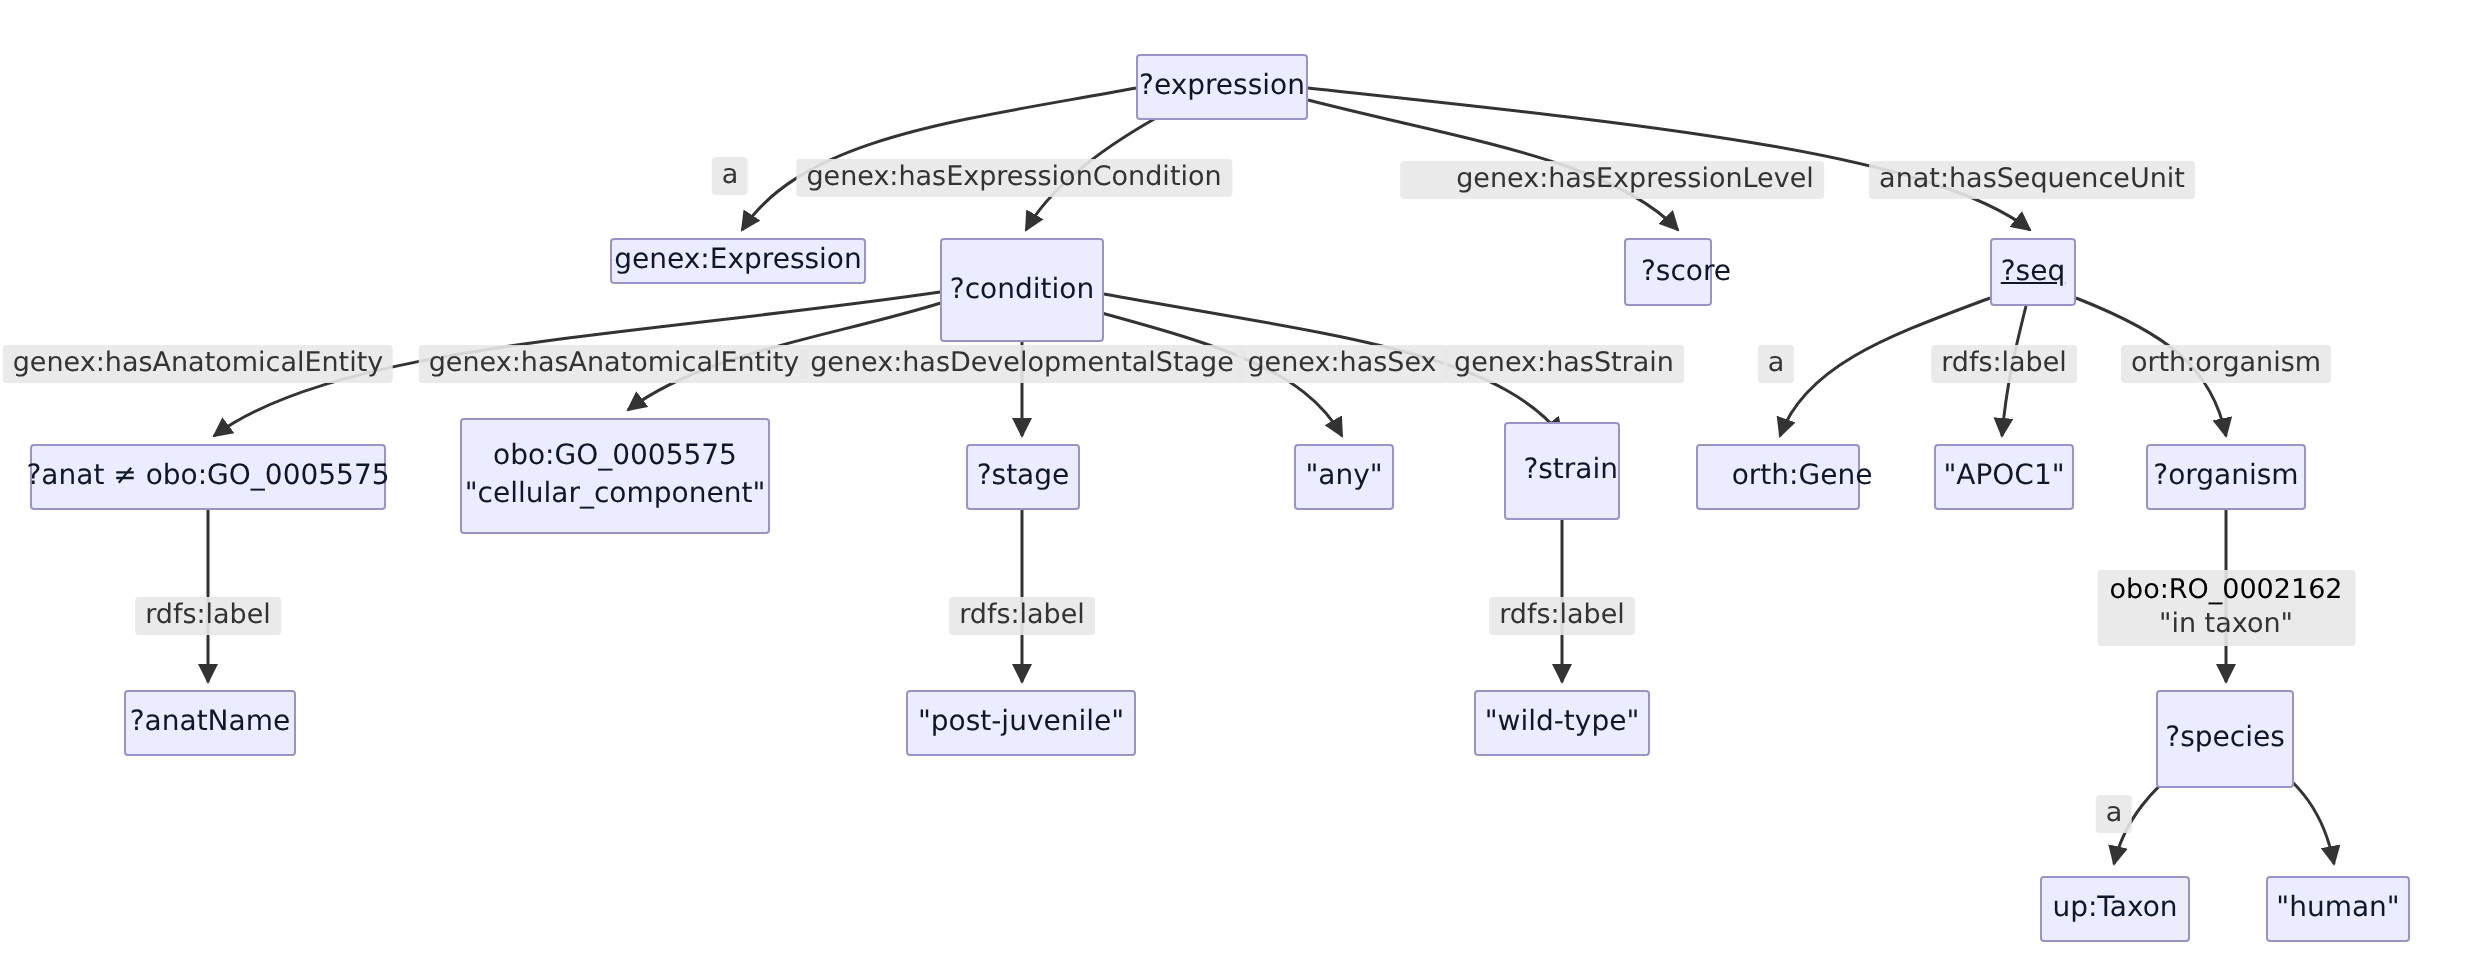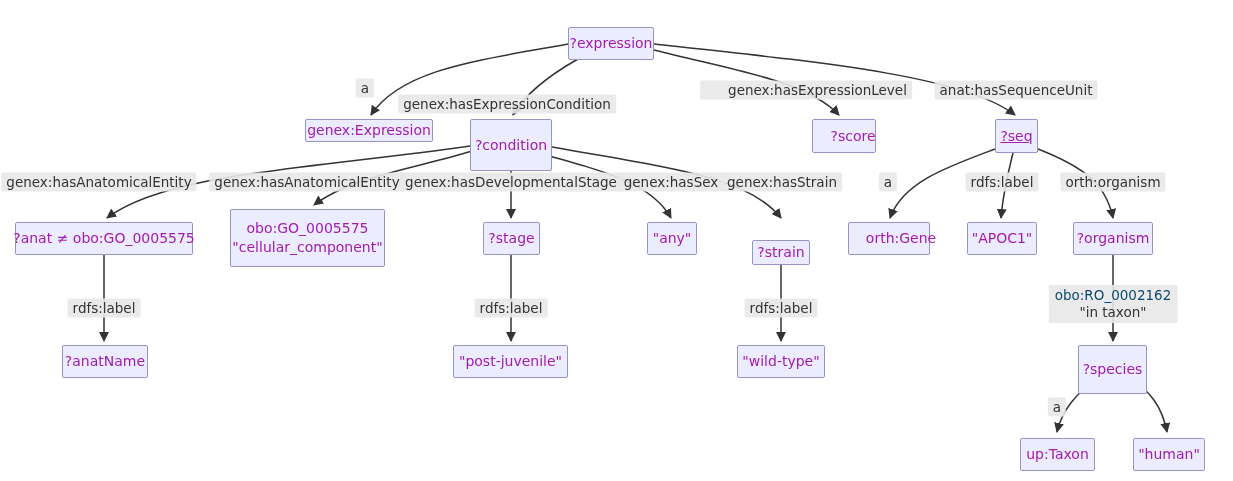--- a/index.html
+++ b/index.html
@@ -3,29 +3,29 @@
 <meta charset="utf-8">
 <style>
   html,body{margin:0;padding:0;background:#ffffff;}
   body{font-family:"DejaVu Sans","Liberation Sans",sans-serif;color:#333333;}
   .canvas{position:relative;width:1233px;height:481px;background:#ffffff;overflow:hidden;}
   .edges-layer{position:absolute;left:0;top:0;z-index:1;}
   .node{
     position:absolute;z-index:3;box-sizing:border-box;
     background:#ECECFF;border:1px solid #9A93C8;border-radius:2px;
     display:flex;flex-direction:column;align-items:center;justify-content:center;
-    font-size:14px;line-height:1.35;color:#a21caf;text-align:center;white-space:nowrap;
+    font-size:14px;line-height:1.35;color:#0f172a;text-align:center;white-space:nowrap;
   }
   .edge-label{
     position:absolute;z-index:2;transform:translate(-50%,-50%);
     background:rgba(232,232,232,0.9);border-radius:2px;
     font-size:13.5px;line-height:17px;padding:1px 5px;white-space:nowrap;
     color:#333333;text-align:center;
   }
-  .edge-label .link{color:#0c4a6e;cursor:pointer;text-align:center;}
+  .edge-label .link{color:#000000;cursor:pointer;text-align:center;}
   .edge-label .lbl-line{display:block;}
 </style>
 </head>
 <body>
 
 <div class="canvas">
 
   <svg class="edges-layer" width="1233" height="481" viewBox="0 0 1233 481">
     <defs>
       <marker id="arrow" viewBox="0 0 10 10" refX="9" refY="5" markerWidth="10" markerHeight="10" markerUnits="userSpaceOnUse" orient="auto">
@@ -56,40 +56,40 @@
 
   <div class="node" style="left:568px;top:27px;width:86px;height:33px;">
       <span>?expression</span>
     </div>
   <div class="node" style="left:305px;top:119px;width:128px;height:23px;">
       <span>genex:Expression</span>
     </div>
   <div class="node" style="left:470px;top:119px;width:82px;height:52px;">
       <span>?condition</span>
     </div>
-  <div class="node" style="left:812px;top:119px;width:64px;height:34px;padding-left:18px;">
+  <div class="node" style="left:812px;top:119px;width:44px;height:34px;padding-left:18px;">
       <span>?score</span>
     </div>
   <div class="node" style="left:995px;top:119px;width:43px;height:34px;text-decoration:underline;">
       <span>?seq</span>
     </div>
   <div class="node" style="left:15px;top:222px;width:178px;height:33px;">
       <span>?anat ≠ obo:GO_0005575</span>
     </div>
   <div class="node" style="left:230px;top:209px;width:155px;height:58px;">
     <span>obo:GO_0005575</span>
     <span>"cellular_component"</span>
   </div>
   <div class="node" style="left:483px;top:222px;width:57px;height:33px;">
       <span>?stage</span>
     </div>
   <div class="node" style="left:647px;top:222px;width:50px;height:33px;">
       <span>"any"</span>
     </div>
-  <div class="node" style="left:752px;top:240px;width:58px;height:25px;">
+  <div class="node" style="left:752px;top:211px;width:58px;height:49px;align-items:flex-end;">
       <span>?strain</span>
     </div>
   <div class="node" style="left:848px;top:222px;width:82px;height:33px;padding-left:24px;">
       <span>orth:Gene</span>
     </div>
   <div class="node" style="left:967px;top:222px;width:70px;height:33px;">
       <span>"APOC1"</span>
     </div>
   <div class="node" style="left:1073px;top:222px;width:80px;height:33px;">
       <span>?organism</span>
@@ -107,21 +107,21 @@
       <span>?species</span>
     </div>
   <div class="node" style="left:1020px;top:438px;width:75px;height:33px;">
       <span>up:Taxon</span>
     </div>
   <div class="node" style="left:1133px;top:438px;width:72px;height:33px;">
       <span>"human"</span>
     </div>
 
   <div class="edge-label" style="left:365px;top:88px;"><span>a</span></div>
-  <div class="edge-label" style="left:507px;top:104px;"><span>genex:hasExpressionCondition</span></div>
+  <div class="edge-label" style="left:507px;top:89px;"><span>genex:hasExpressionCondition</span></div>
   <div class="edge-label" style="left:806px;top:90px;padding-left:28px;"><span>genex:hasExpressionLevel</span></div>
   <div class="edge-label" style="left:1016px;top:90px;"><span>anat:hasSequenceUnit</span></div>
   <div class="edge-label" style="left:99px;top:182px;"><span>genex:hasAnatomicalEntity</span></div>
   <div class="edge-label" style="left:307px;top:182px;"><span>genex:hasAnatomicalEntity</span></div>
   <div class="edge-label" style="left:511px;top:182px;"><span>genex:hasDevelopmentalStage</span></div>
   <div class="edge-label" style="left:671px;top:182px;"><span>genex:hasSex</span></div>
   <div class="edge-label" style="left:782px;top:182px;"><span>genex:hasStrain</span></div>
   <div class="edge-label" style="left:888px;top:182px;"><span>a</span></div>
   <div class="edge-label" style="left:1002px;top:182px;"><span>rdfs:label</span></div>
   <div class="edge-label" style="left:1113px;top:182px;"><span>orth:organism</span></div>

